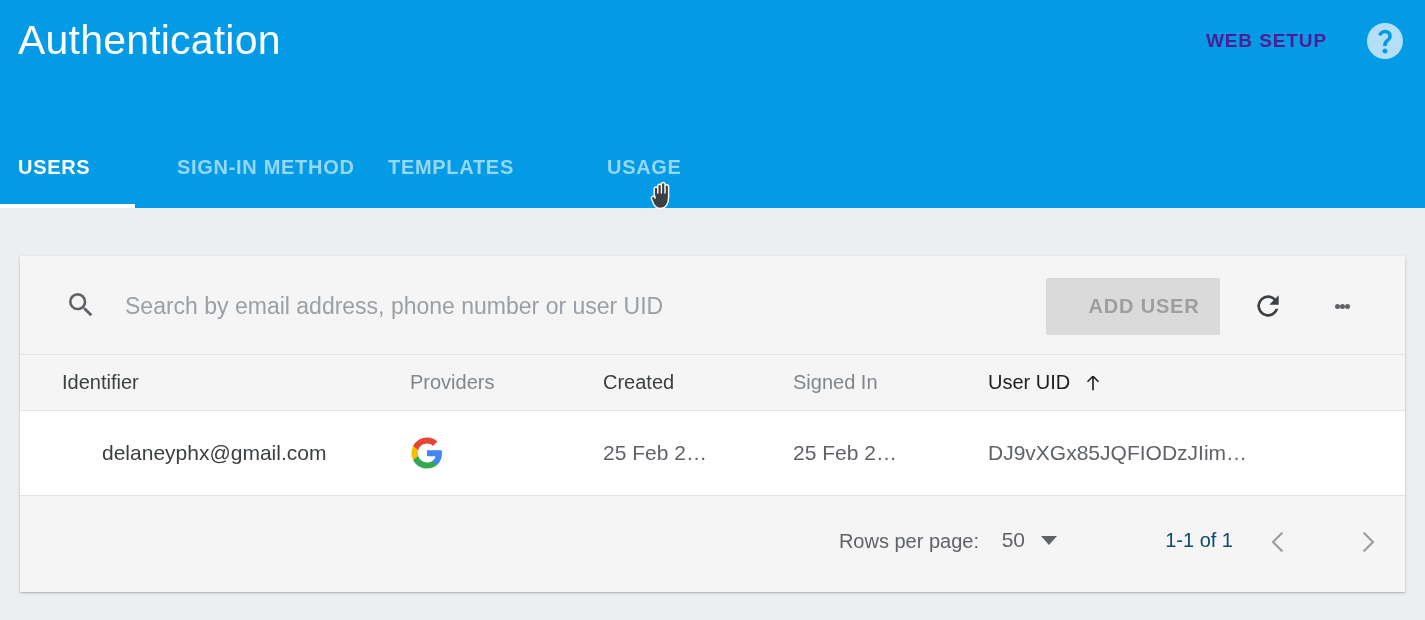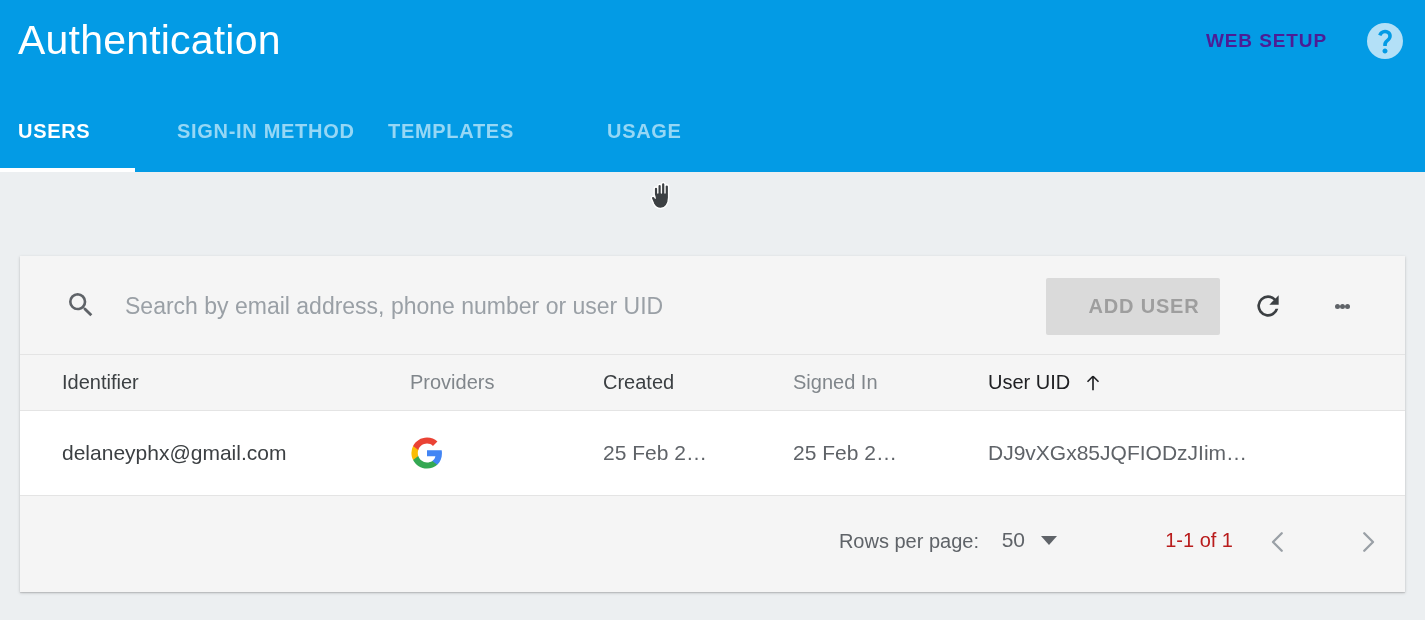--- a/index.html
+++ b/index.html
@@ -13,21 +13,21 @@
     font-family: "Liberation Sans", sans-serif;
     overflow: hidden;
     position: relative;
   }
 
   
   .app-header {
     position: absolute;
     top: 0; left: 0;
     width: 1425px;
-    height: 172px;
+    height: 208px;
     background: #039be5;
   }
   .header-top {
     position: relative;
     height: 110px;
   }
   .page-title {
     position: absolute;
     left: 18px;
     top: 14px;
@@ -246,21 +246,21 @@
   .th-text.sorted { color: #202124; font-weight: 400; }
   .sort-arrow {
     margin-left: 12px;
     display: inline-flex;
     align-items: center;
   }
   .td-text {
     font-size: 21px;
     color: #5f6368;
   }
-  .td-text.identifier { color: #3c4043; }
+  .td-text.identifier { color: #3c4043; margin-left: 40px; }
 
   .google-logo { width: 34px; height: 34px; display: block; }
 
   
   .table-footer {
     position: relative;
     height: 95px;
     background: #f5f5f5;
   }
   .rows-per-page-label {
@@ -288,21 +288,21 @@
     width: 0; height: 0;
     border-left: 8px solid transparent;
     border-right: 8px solid transparent;
     border-top: 9px solid #5f6368;
   }
   .range-label {
     position: absolute;
     right: 172px;
     top: 33px;
     font-size: 20px;
-    color: #b91c1c;
+    color: #0c4a6e;
     white-space: nowrap;
   }
   .page-prev {
     position: absolute;
     right: 107px;
     top: 26px;
     width: 40px; height: 40px;
     display: flex; align-items: center; justify-content: center;
     cursor: pointer;
   }

